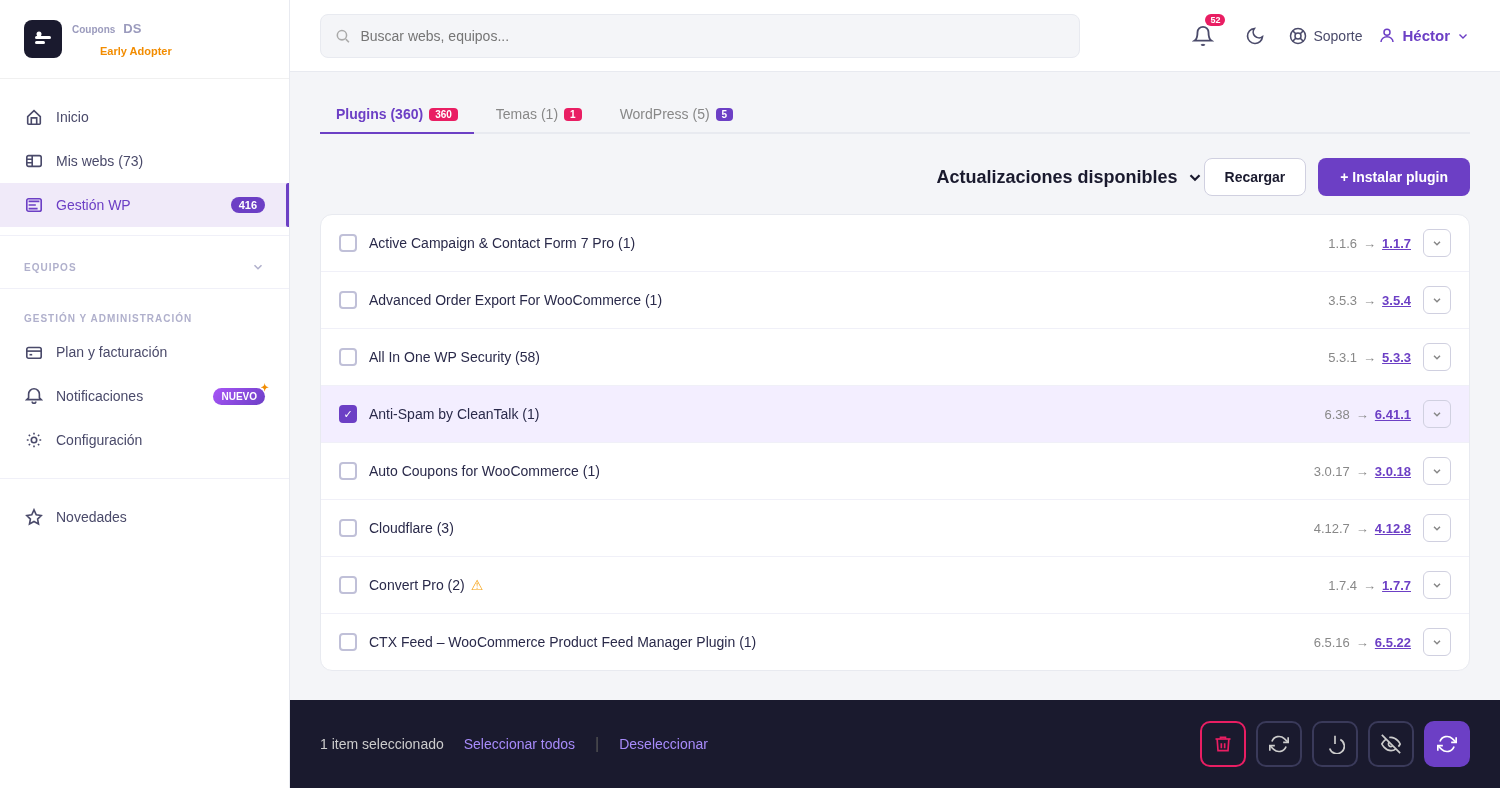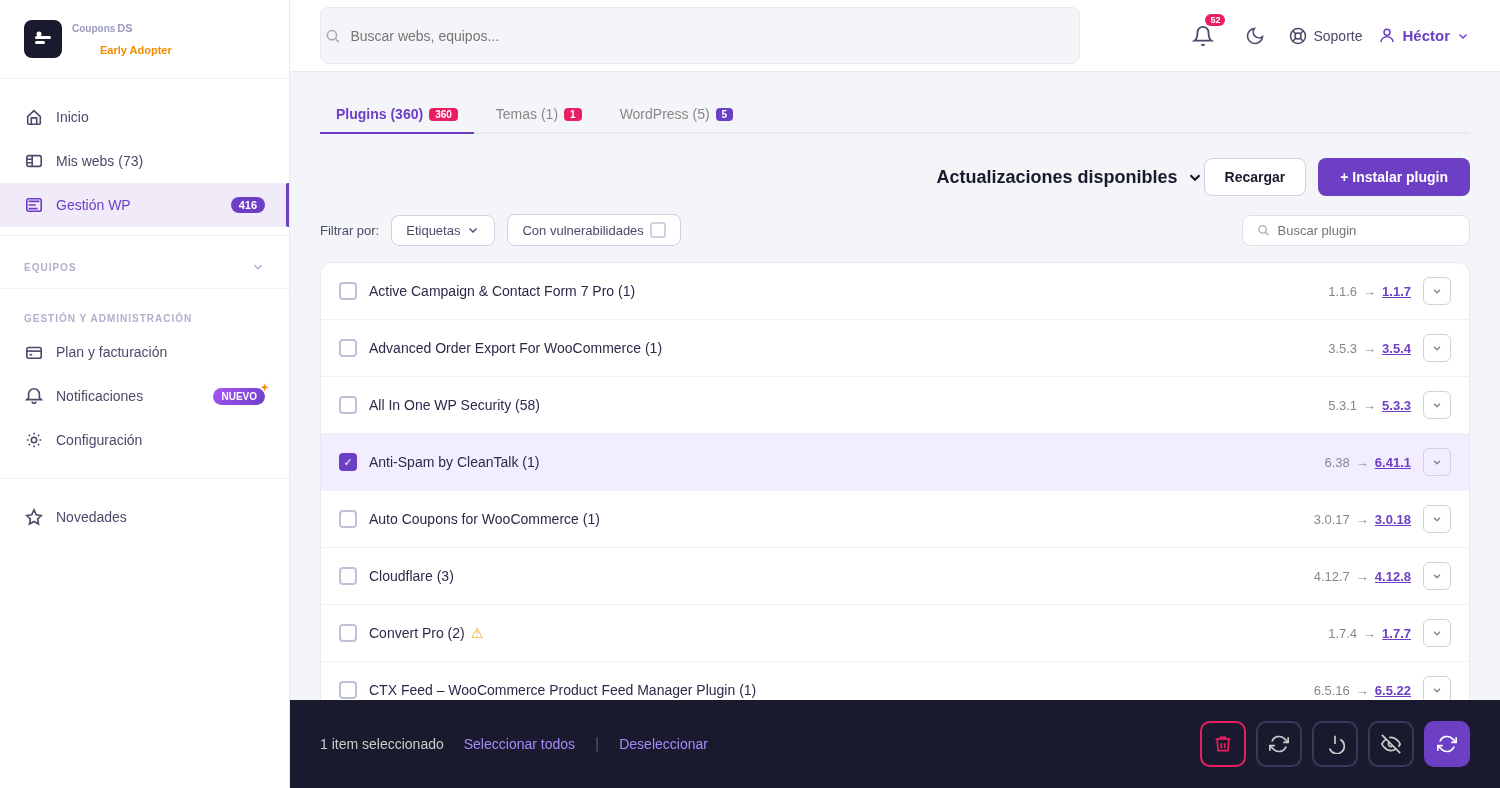--- a/index.html
+++ b/index.html
@@ -87,21 +87,21 @@
       background: #fff;
       border-bottom: 1px solid #e8eaf0;
       display: flex; align-items: center;
       padding: 0 30px; height: 72px; gap: 16px;
       flex-shrink: 0;
     }
     .search-bar {
       flex: 1; max-width: 760px;
       display: flex; align-items: center;
       background: #f4f5f8; border: 1.5px solid #e8eaf0; border-radius: 8px;
-      padding: 0 4px; gap: 10px; height: 57px;
+      padding: 0 14px; gap: 10px; height: 44px;
     }
     .search-bar input {
       border: none; background: transparent; outline: none;
       font-size: 14px; color: #666; width: 100%;
     }
     .topbar-actions { margin-left: auto; display: flex; align-items: center; gap: 16px; }
     .notif-btn {
       position: relative; cursor: pointer;
       width: 36px; height: 36px; display: flex; align-items: center; justify-content: center;
     }
@@ -239,21 +239,21 @@
   <div class="sidebar-logo">
     <div class="logo-icon">
       <svg width="22" height="22" viewBox="0 0 22 22" fill="none">
         <rect x="3" y="8" width="16" height="3" rx="1.5" fill="white"></rect>
         <rect x="3" y="13" width="10" height="3" rx="1.5" fill="white"></rect>
         <circle cx="7" cy="6" r="2.5" fill="white"></circle>
       </svg>
     </div>
     <div class="logo-text">
       <div class="logo-name">
-        <span>Coupons</span><span style="font-size:11px;color:#9b9bbd;margin-left:2px;">DS</span>
+        <span>Coupons</span><span style="font-size:13px;color:#9b9bbd;margin-left:8px;">DS</span>
       </div>
       <div class="logo-sub">Early Adopter</div>
     </div>
   </div>
 
   <div class="sidebar-nav">
 
     <div class="nav-item">
       <div class="nav-icon">
         <svg width="18" height="18" viewBox="0 0 20 20" fill="none" stroke="currentColor" stroke-width="1.8">
@@ -408,40 +408,20 @@
         <svg width="18" height="18" viewBox="0 0 20 20" fill="none" stroke="#1a1a2e" stroke-width="2.5">
           <path d="M5 8l5 5 5-5"></path>
         </svg>
       </div>
       <div class="list-actions">
         <button class="btn-reload">Recargar</button>
         <button class="btn-install">+ Instalar plugin</button>
       </div>
     </div>
 
-    <div class="filter-row">
-      <span class="filter-label">Filtrar por:</span>
-      <div class="filter-select">
-        <span>Etiquetas</span>
-        <svg width="14" height="14" viewBox="0 0 20 20" fill="none" stroke="#4a4a6a" stroke-width="2">
-            <path d="M5 8l5 5 5-5"></path>
-          </svg>
-      </div>
-      <div class="filter-checkbox">
-        <span>Con vulnerabilidades</span>
-        <div style="width:16px;height:16px;border:2px solid #d0d0e0;border-radius:3px;background:#fff;"></div>
-      </div>
-      <div class="search-plugin">
-        <svg width="14" height="14" viewBox="0 0 20 20" fill="none" stroke="#aaa" stroke-width="2">
-          <circle cx="9" cy="9" r="6"></circle>
-            <path d="M14 14l4 4"></path>
-        </svg>
-        <input type="text" placeholder="Buscar plugin" style="">
-      </div>
-    </div>
 
     <div class="plugin-list" id="plugin-list-container">
     <div class="plugin-row">
           <div class="plugin-check"></div>
           <span class="plugin-name">Active Campaign &amp; Contact Form 7 Pro (1)</span>
           <div class="version-info">
             <span>1.1.6</span>
             <span class="arrow-right">→</span>
             <span class="version-new">1.1.7</span>
           </div>

